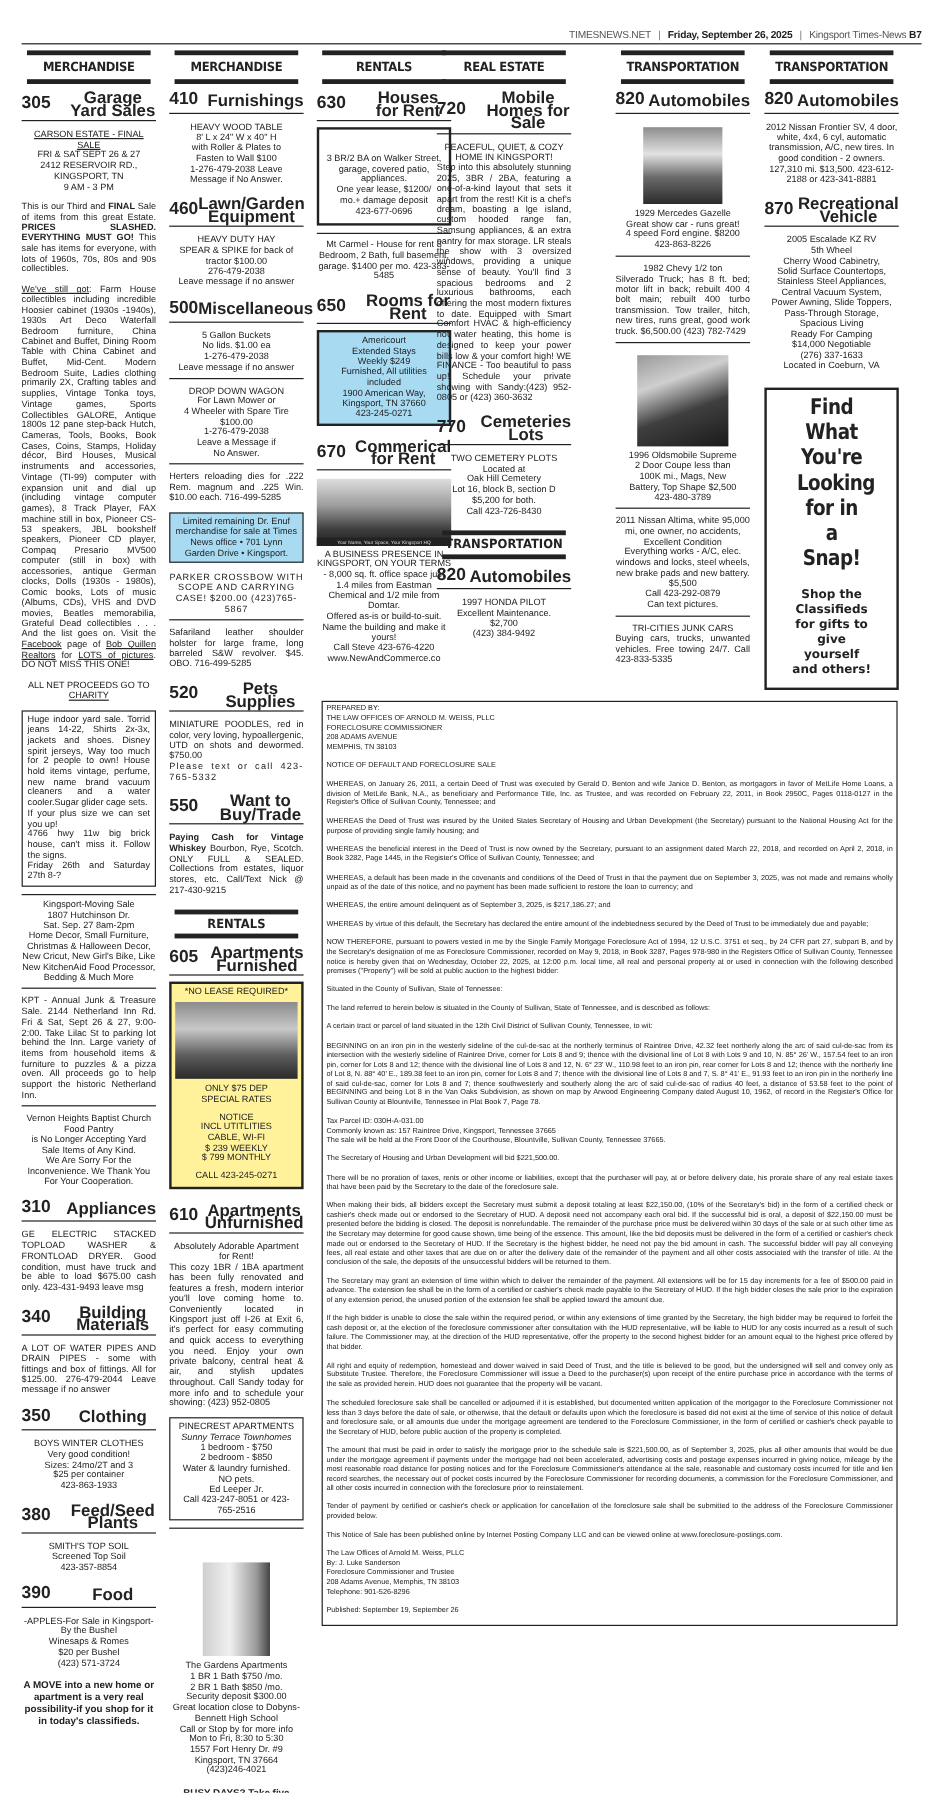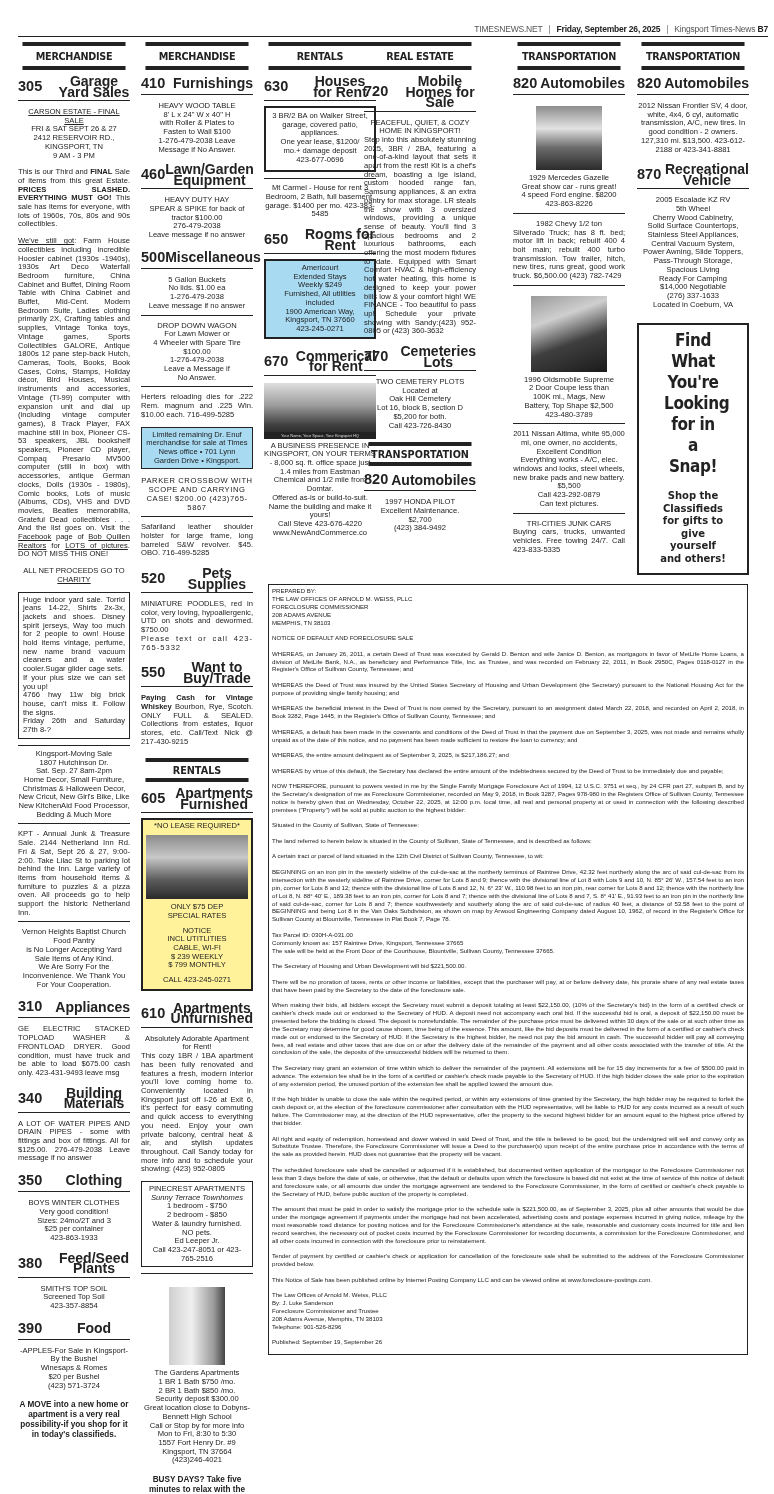--- a/index.html
+++ b/index.html
@@ -89,21 +89,21 @@
   </div>
   <div class="sec">
       <span class="num">310</span>
       <span class="ttl">Appliances</span>
     </div>
   <div class="ad j">GE ELECTRIC STACKED TOPLOAD WASHER &amp; FRONTLOAD DRYER. Good condition, must have truck and be able to load $675.00 cash only. 423-431-9493 leave msg</div>
   <div class="sec">
       <span class="num">340</span>
       <span class="ttl">Building Materials</span>
     </div>
-  <div class="ad j">A LOT OF WATER PIPES AND DRAIN PIPES - some with fittings and box of fittings. All for $125.00. 276-479-2038 Leave message if no answer</div>
+  <div class="ad j">A LOT OF WATER PIPES AND DRAIN PIPES - some with fittings and box of fittings. All for $125.00. 276-479-2044 Leave message if no answer</div>
   <div class="sec">
       <span class="num">350</span>
       <span class="ttl">Clothing</span>
     </div>
   <div class="ad">
     <div>BOYS WINTER CLOTHES</div>
       <div>Very good condition!</div>
       <div>Sizes: 24mo/2T and 3</div>
       <div>$25 per container</div>
       <div>423-863-1933</div>
@@ -223,21 +223,21 @@
   <div class="ad boxed">
     <div>PINECREST APARTMENTS</div>
       <div class="i">Sunny Terrace Townhomes</div>
       <div>1 bedroom - $750</div>
       <div>2 bedroom - $850</div>
       <div>Water &amp; laundry furnished.</div>
       <div>NO pets.</div>
       <div>Ed Leeper Jr.</div>
       <div>Call 423-247-8051 or 423-765-2516</div>
   </div>
-  <div class="ad" style="border-top:1.2px solid #222;padding-top:9px">
+  <div class="ad" style="border-top:1.2px solid #222;padding-top:24px">
     <div class="photo" style="width:56px;height:78px;background:linear-gradient(90deg,#cfcfcf 0%,#f0f0f0 40%,#9a9a9a 80%,#444 100%)"></div>
     <div>The Gardens Apartments</div>
       <div>1 BR 1 Bath $750 /mo.</div>
       <div>2 BR 1 Bath $850 /mo.</div>
       <div>Security deposit $300.00</div>
       <div>Great location close to Dobyns-Bennett High School</div>
       <div>Call or Stop by for more info</div>
       <div>Mon to Fri, 8:30 to 5:30</div>
       <div>1557 Fort Henry Dr. #9</div>
       <div>Kingsport, TN 37664</div>
@@ -245,21 +245,21 @@
   </div>
   <div class="promo">BUSY DAYS? Take five minutes to relax with the latest news on what's in classified</div>
 </div>
 
 <div class="col c3">
   <div class="cat-head">RENTALS</div>
   <div class="sec">
       <span class="num">630</span>
       <span class="ttl">Houses for Rent</span>
     </div>
-  <div class="ad boxed" style="border-width:2.2px;padding:4px 6px 6px">
+  <div class="ad boxed" style="border-width:2.2px;padding:20px 6px 6px">
     <div>3 BR/2 BA on Walker Street,</div>
       <div>garage, covered patio, appliances.</div>
       <div>One year lease, $1200/ mo.+ damage deposit</div>
       <div>423-677-0696</div>
   </div>
   <div class="ad" style="border-top:1.2px solid #222;padding-top:5px">Mt Carmel - House for rent 3 Bedroom, 2 Bath, full basement, garage. $1400 per mo. 423-383-5485</div>
   <div class="sec">
       <span class="num">650</span>
       <span class="ttl">Rooms for Rent</span>
     </div>

